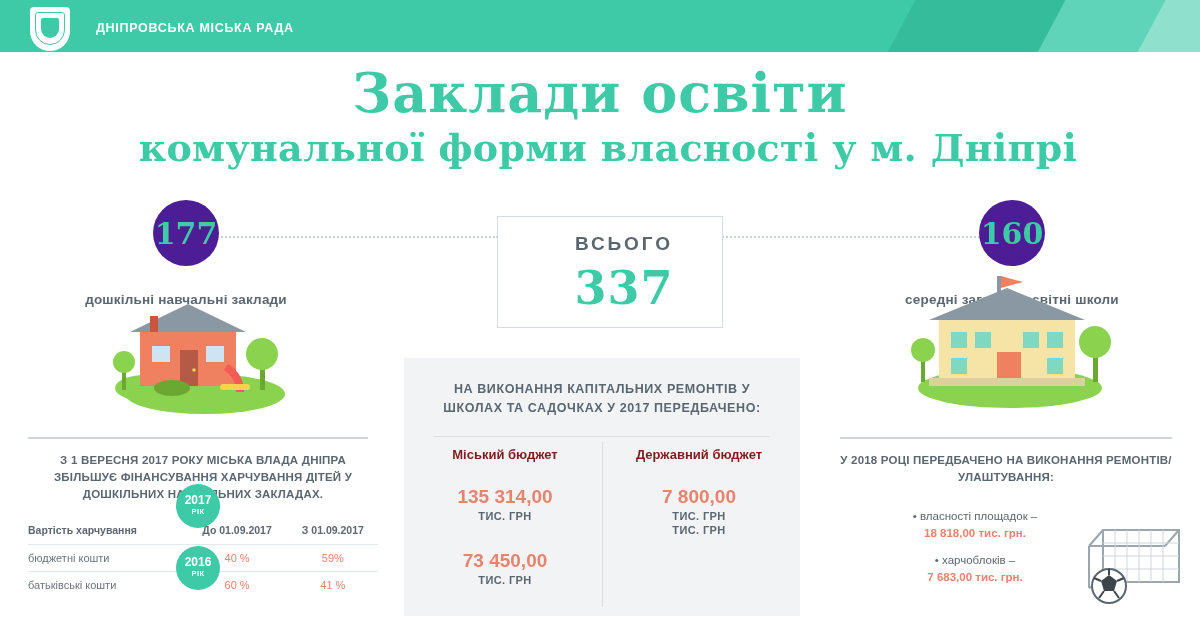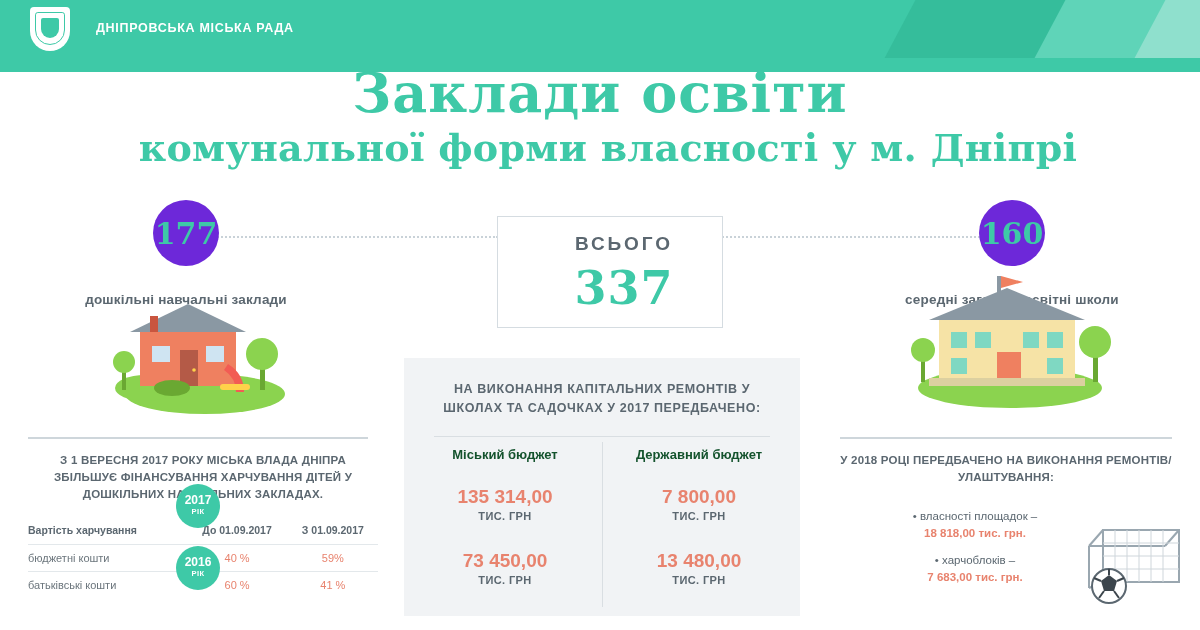--- a/index.html
+++ b/index.html
@@ -7,21 +7,21 @@
     width:1200px;height:630px;
     background:#ffffff;
     font-family:"Liberation Sans", sans-serif;
     position:relative;
     overflow:hidden;
     color:#5b6770;
   }
 
   
   .header{
-    position:absolute;left:0;top:0;width:1200px;height:72px;
+    position:absolute;left:0;top:0;width:1200px;height:52px;
     background:#3ec9a7;
     overflow:hidden;
   }
   .header .diag1{
     position:absolute;right:120px;top:0;width:180px;height:58px;
     background:#35bd9b;
     transform:skewX(-28deg);
   }
   .header .diag2{
     position:absolute;right:10px;top:0;width:140px;height:58px;
@@ -82,21 +82,21 @@
     position:absolute;top:236px;height:1px;
     border-top:2px dotted #c9d2d8;
   }
   .dot-left{left:186px;width:312px;}
   .dot-right{left:690px;width:322px;}
 
   
   .circle-stat{position:absolute;text-align:center;width:260px;}
   .circle-stat .circ{
     width:66px;height:66px;border-radius:50%;
-    background:#6d28d9;
+    background:#4c1d95;
     margin:0 auto;
     display:flex;align-items:center;justify-content:center;
   }
   .circle-stat .circ span{
     color:#3ec9a7;font-size:30px;font-weight:bold;
     font-family:"DejaVu Serif", serif;
   }
   .circle-stat .cap{
     margin-top:24px;
     font-size:13.5px;font-weight:bold;color:#5b6770;
@@ -169,21 +169,21 @@
   }
   .cp-vline{
     position:absolute;left:198px;top:84px;width:1px;height:165px;background:#d9dee2;
   }
   .cp-col{
     position:absolute;width:170px;text-align:center;
   }
   .cp-col.l{left:16px;top:88px;}
   .cp-col.r{left:210px;top:88px;}
   .cp-h{
-    font-size:13px;font-weight:bold;color:#14532d;line-height:18px;
+    font-size:13px;font-weight:bold;color:#7f1d1d;line-height:18px;
   }
   .cp-val{
     margin-top:22px;
     font-size:19px;font-weight:bold;color:#e8836e;
   }
   .cp-unit{
     margin-top:2px;font-size:11px;font-weight:bold;color:#5b6770;letter-spacing:0.4px;
   }
   .cp-val2{margin-top:28px;font-size:19px;font-weight:bold;color:#e8836e;}
   .year-badge{
@@ -333,21 +333,20 @@
     <div class="cp-val">135 314,00</div>
     <div class="cp-unit">ТИС. ГРН</div>
     <div class="cp-val2">73 450,00</div>
     <div class="cp-unit">ТИС. ГРН</div>
   </div>
 
   <div class="cp-col r">
     <div class="cp-h">Державний бюджет</div>
     <div class="cp-val">7 800,00</div>
     <div class="cp-unit">ТИС. ГРН</div>
-    <div class="cp-val2">13 480,00</div>
     <div class="cp-unit">ТИС. ГРН</div>
   </div>
 </div>
 
 <div class="year-badge yb1">
   <div class="y">2017</div>
   <div class="r">РІК</div>
 </div>
 <div class="year-badge yb2">
   <div class="y">2016</div>

